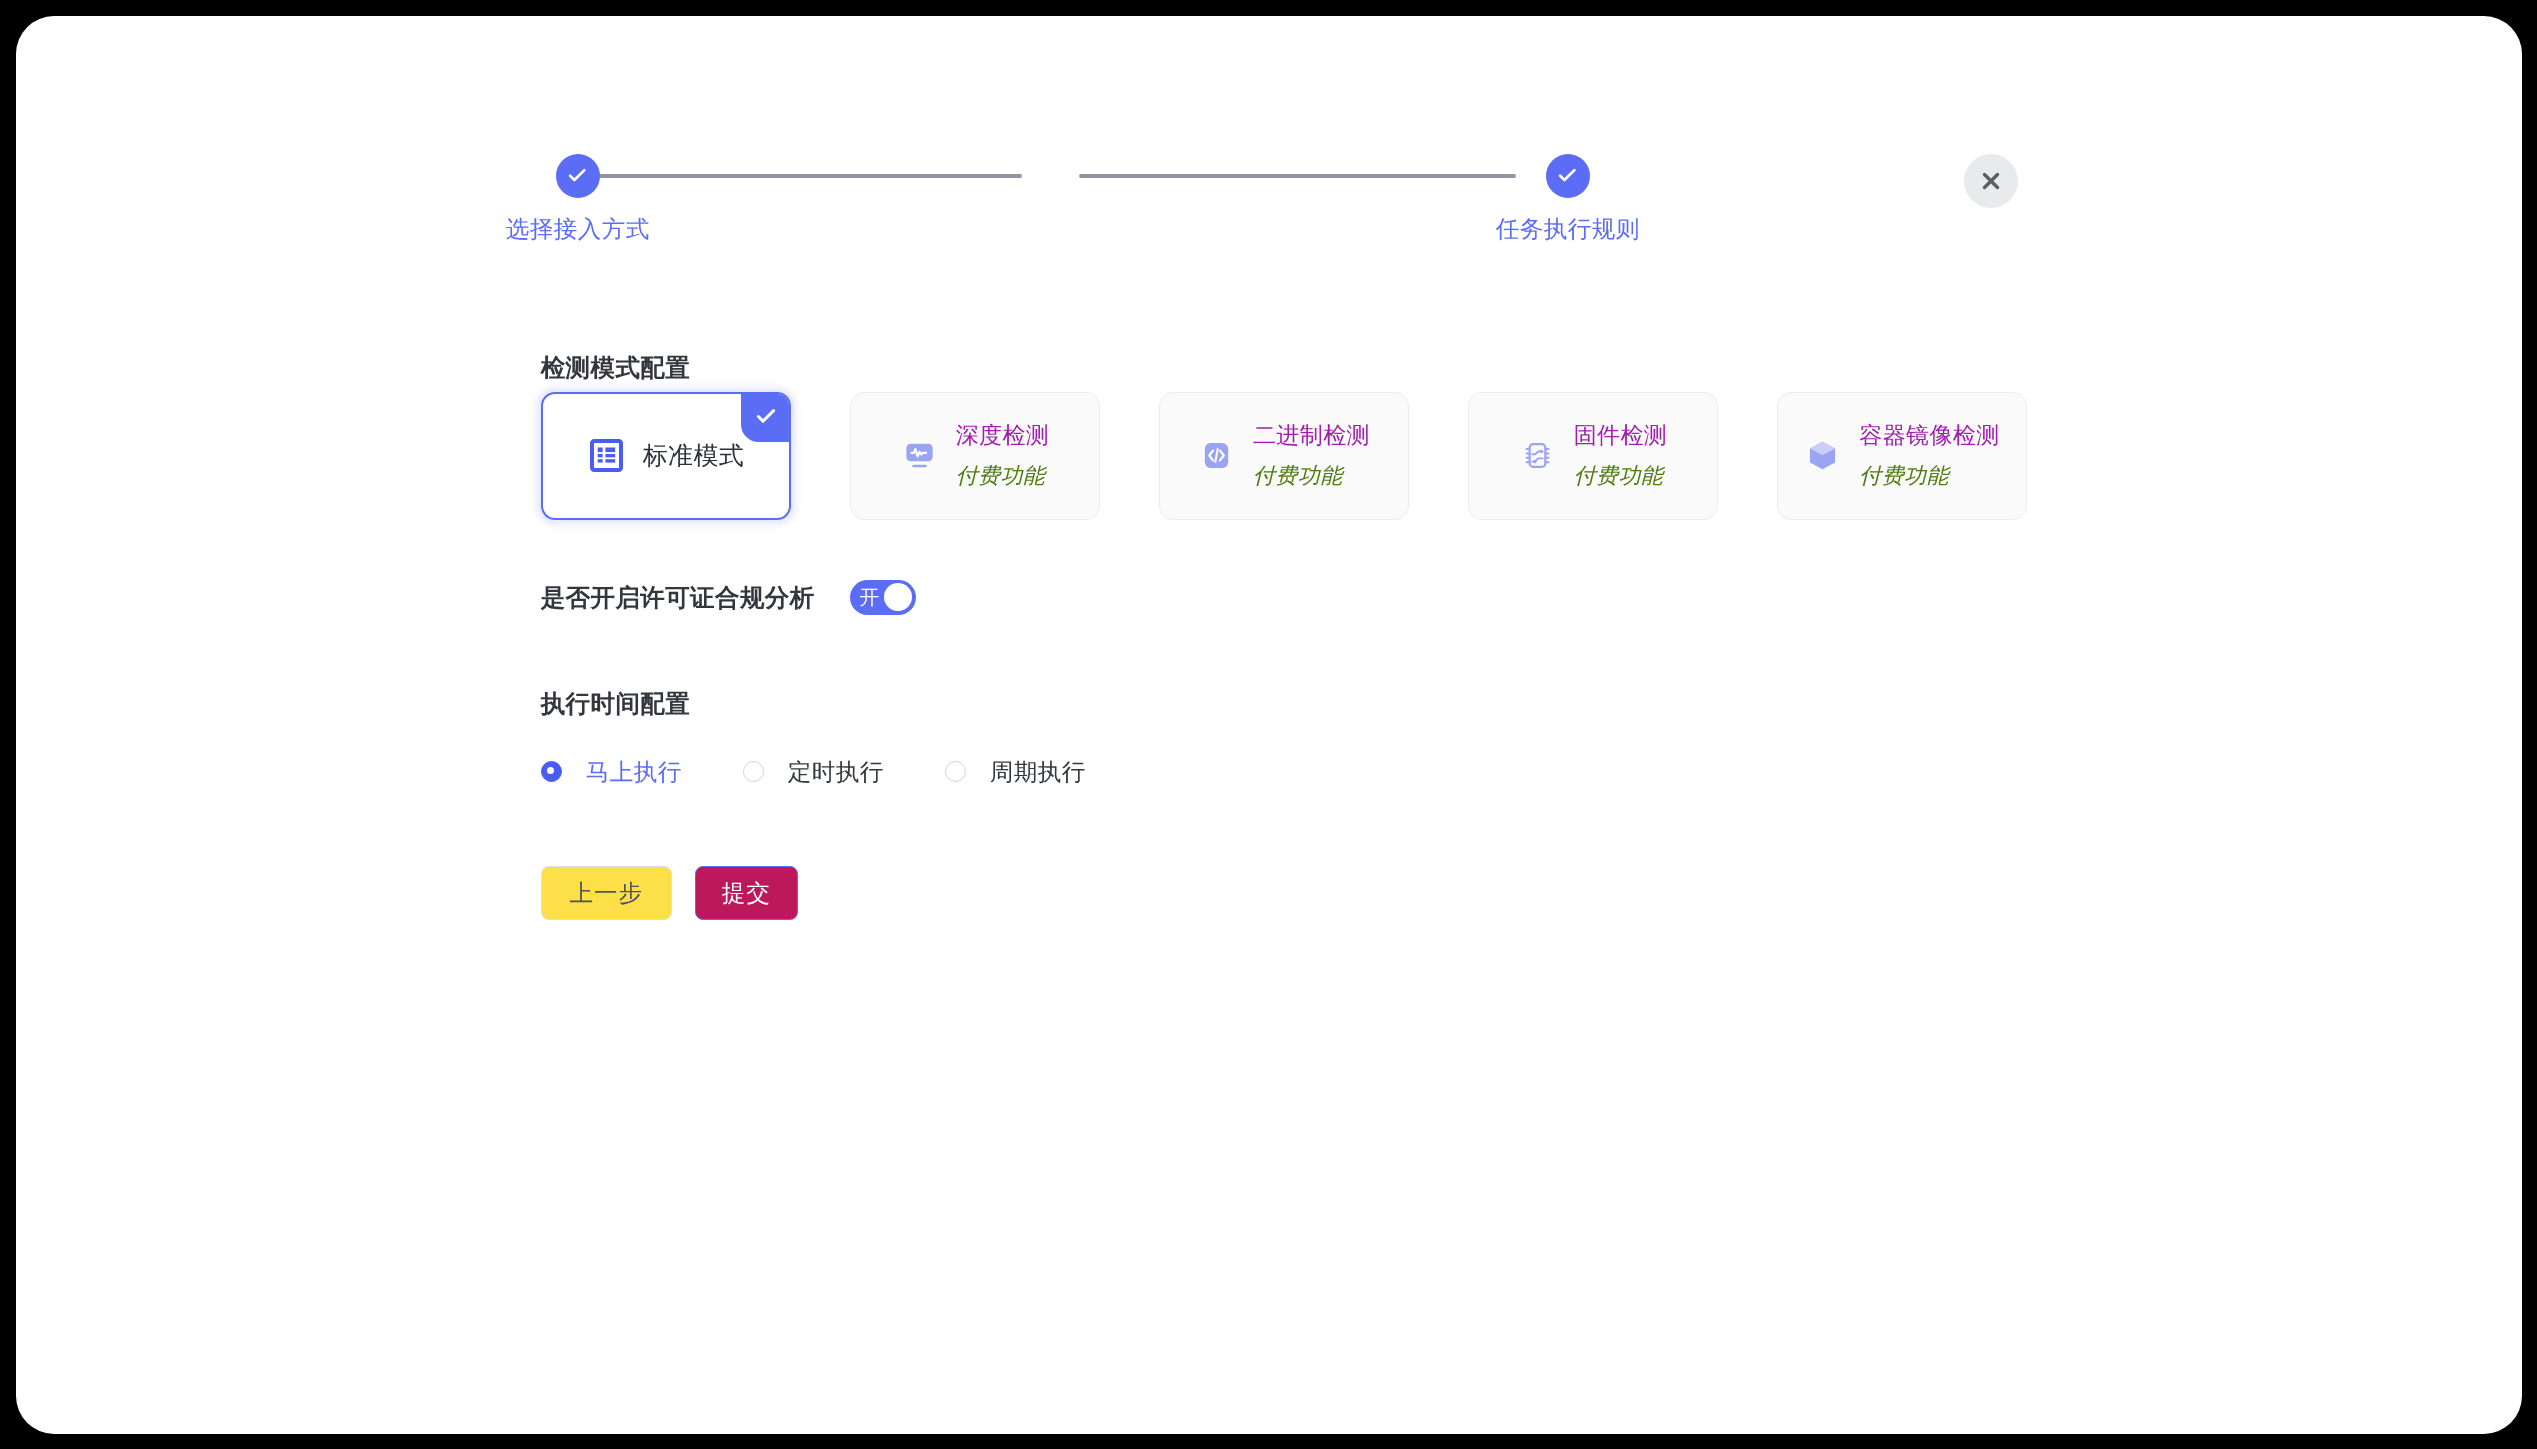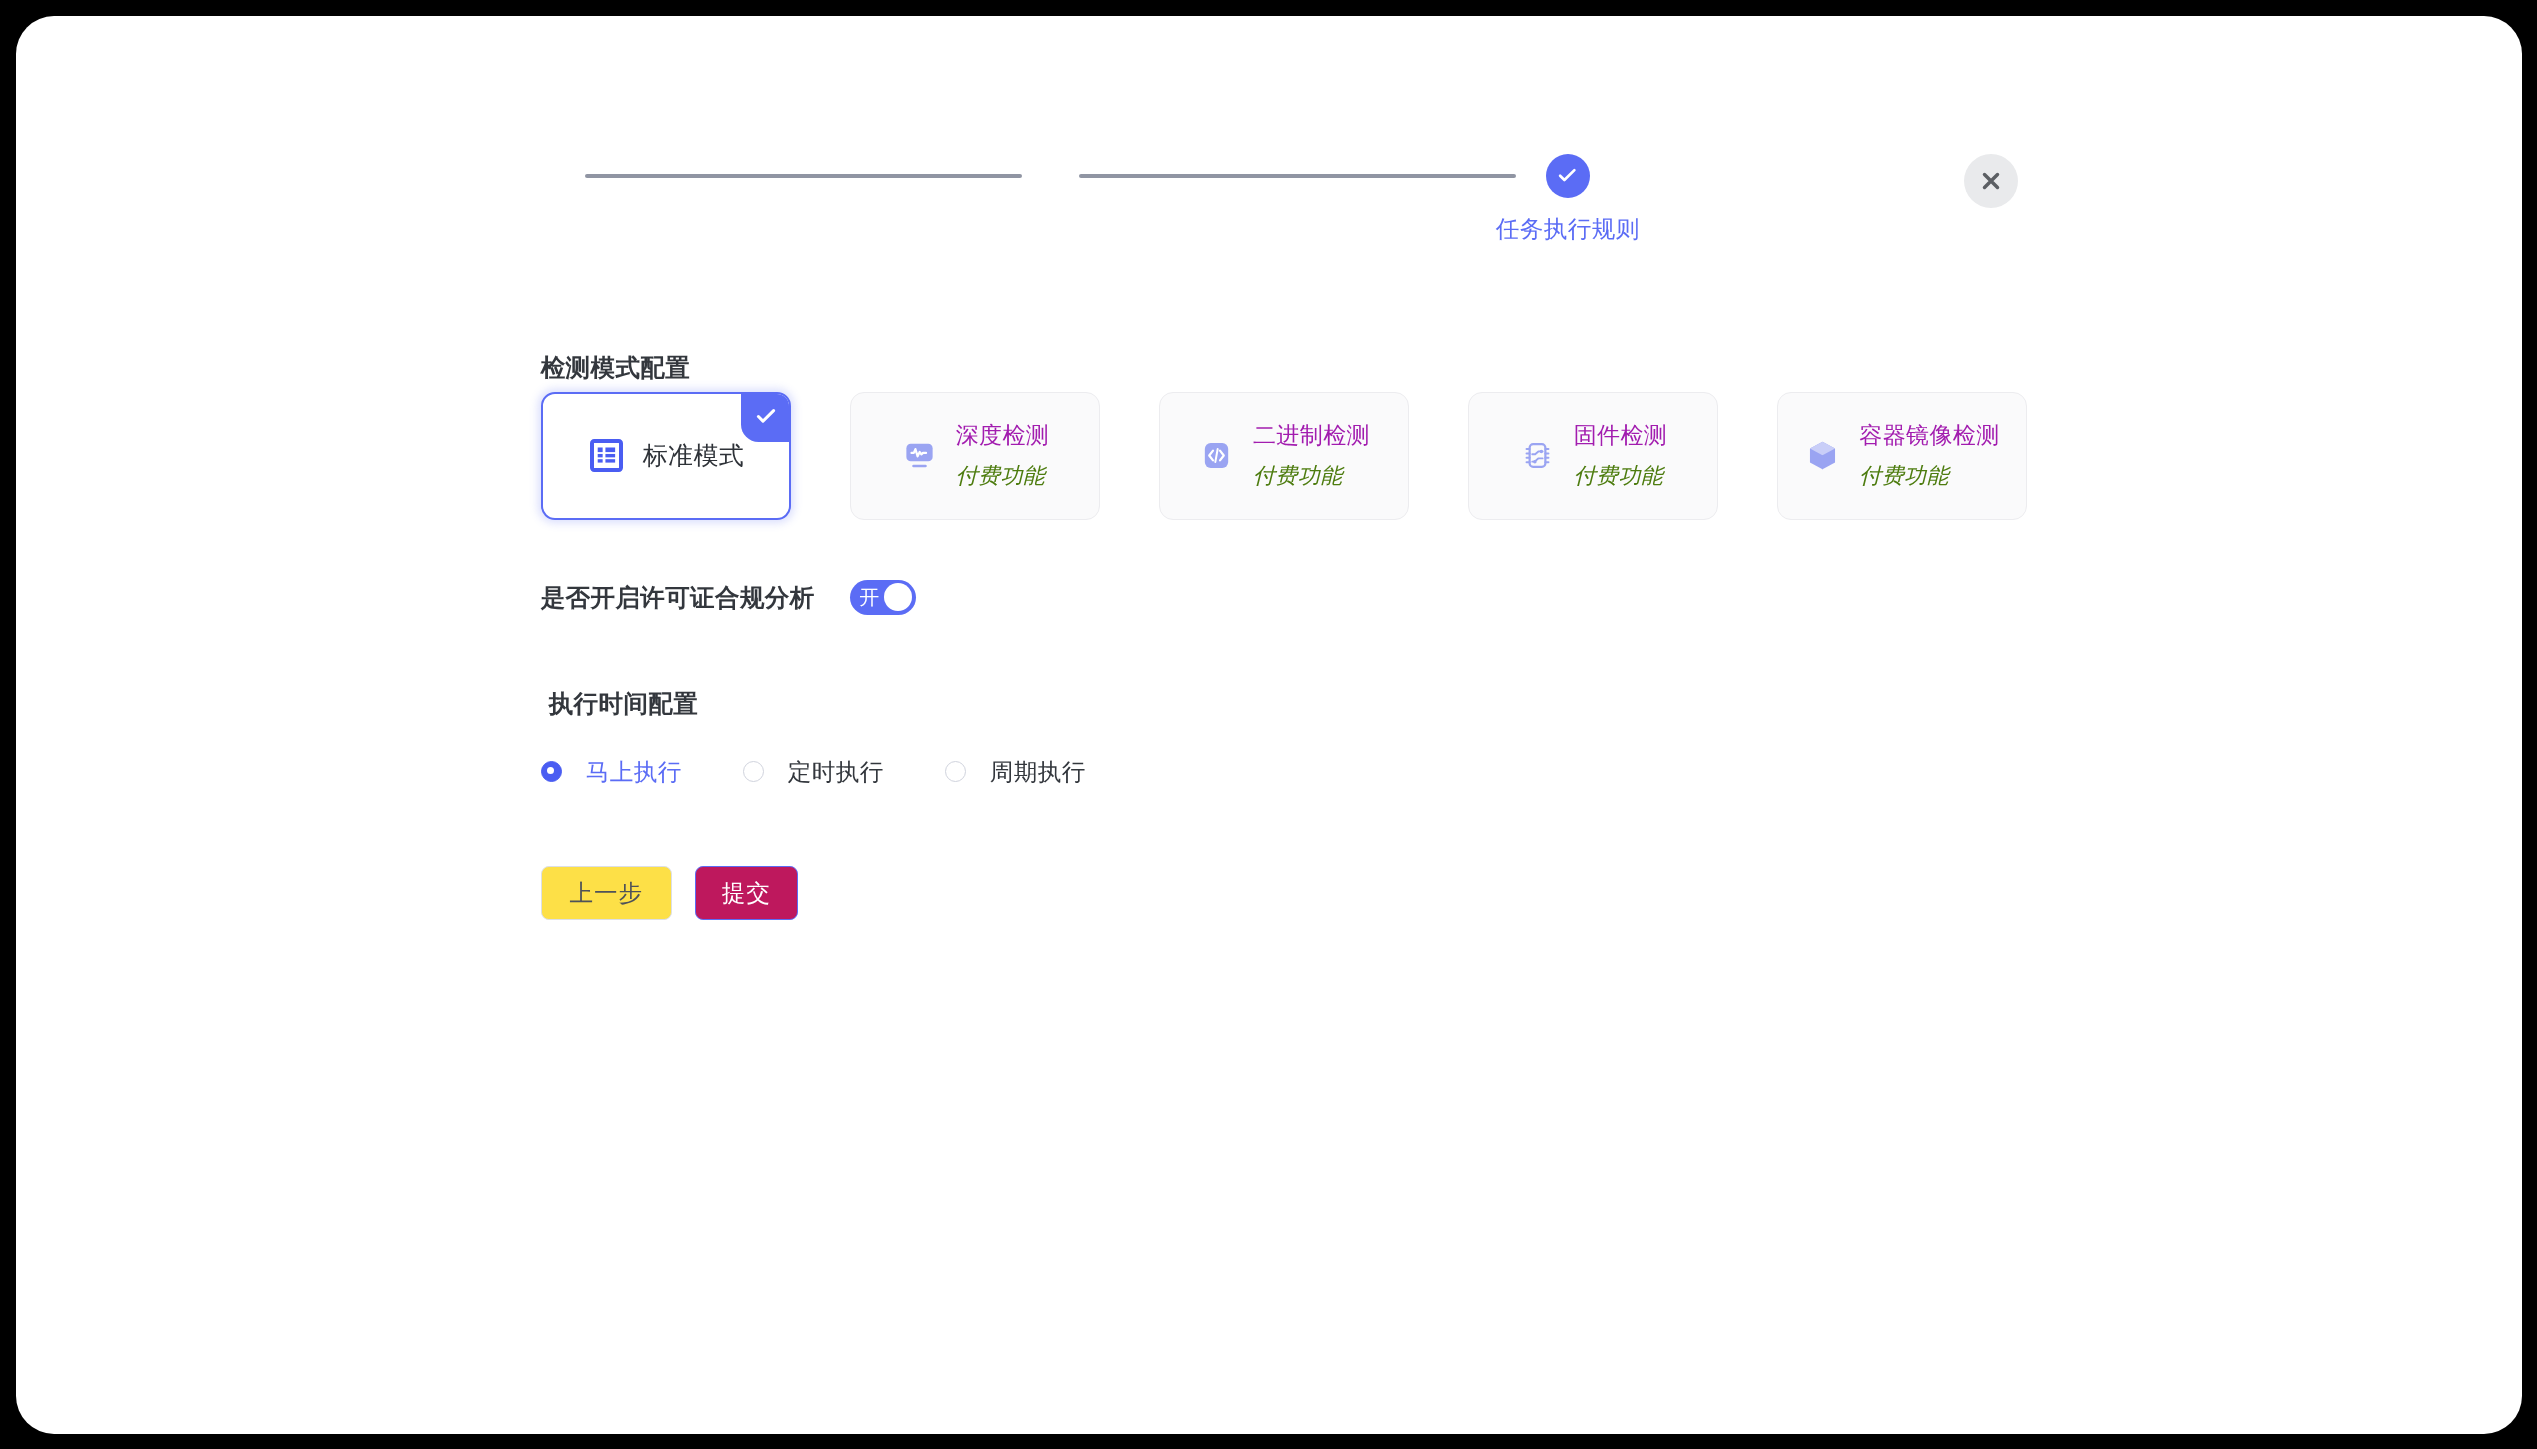--- a/index.html
+++ b/index.html
@@ -93,21 +93,21 @@
   
   .section-title {
     position: absolute;
     font-size: 24.5px;
     font-weight: bold;
     color: #33373d;
     letter-spacing: 0.4px;
     white-space: nowrap;
   }
   #title-mode { left: 525px; top: 335px; }
-  #title-time { left: 525px; top: 671px; margin-left: 8px; }
+  #title-time { left: 525px; top: 671px; }
 
   
   .cards {
     position: absolute;
     left: 525px;
     top: 376px;
     display: flex;
     gap: 59px;
   }
   .card {
@@ -296,20 +296,30 @@
 </head>
 <body>
 
 <div class="viewport">
   <div class="panel">
 
     <div class="stepper">
       <div class="step-line" style="left:44px; width:437px;"></div>
       <div class="step-line" style="left:538px; width:437px;"></div>
 
+      <div class="step" style="left:37px;">
+        <div class="step-dot">
+          <span>
+            <svg width="24.5" height="24.5" viewBox="0 0 24 24">
+                <path d="M5 12.5l4.2 4.2L19 7" fill="none" stroke="#ffffff" stroke-width="2.6" stroke-linecap="round" stroke-linejoin="round"></path>
+              </svg>
+          </span>
+        </div>
+        <div class="step-label">选择接入方式</div>
+      </div>
 
 
       <div class="step" style="left:1027px;">
         <div class="step-dot">
           <span>
             <svg width="24.5" height="24.5" viewBox="0 0 24 24">
                 <path d="M5 12.5l4.2 4.2L19 7" fill="none" stroke="#ffffff" stroke-width="2.6" stroke-linecap="round" stroke-linejoin="round"></path>
               </svg>
           </span>
         </div>

